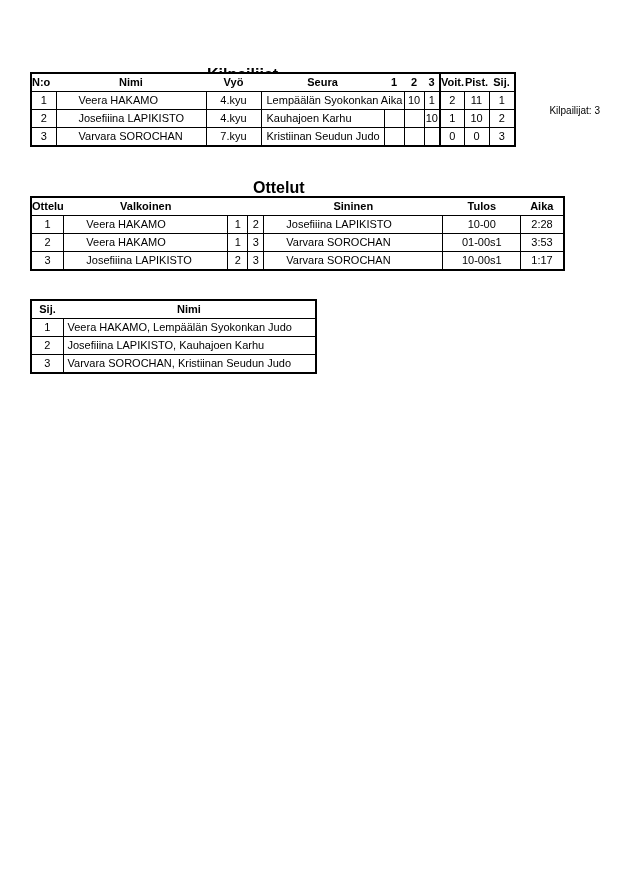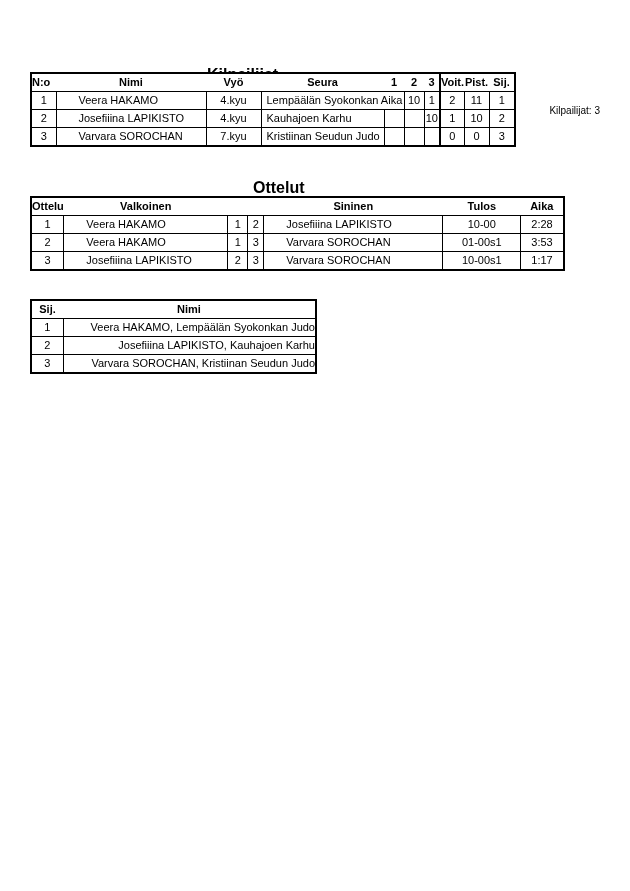--- a/index.html
+++ b/index.html
@@ -66,21 +66,21 @@
     border-bottom: 1px solid #000;
     font-weight: bold;
     text-align: center;
   }
   .doc-table td {
     border: 1px solid #000;
     text-align: center;
   }
   .doc-table .l  { text-align: left; padding-left: 22px; }
   .doc-table .l5 { text-align: left; padding-left: 5px; }
-  .doc-table .l8 { text-align: right; padding-left: 24px; }
+  .doc-table .l8 { text-align: left; padding-left: 4px; }
   .doc-table .hl { text-align: left; padding-left: 0; }
   .sep-left { border-left: 2px solid #000 !important; }
 </style>
 </head>
 <body>
 
 <div class="page">
 
 
   <div class="sec-label" id="lbl-kilpailijat">Kilpailijat</div>

